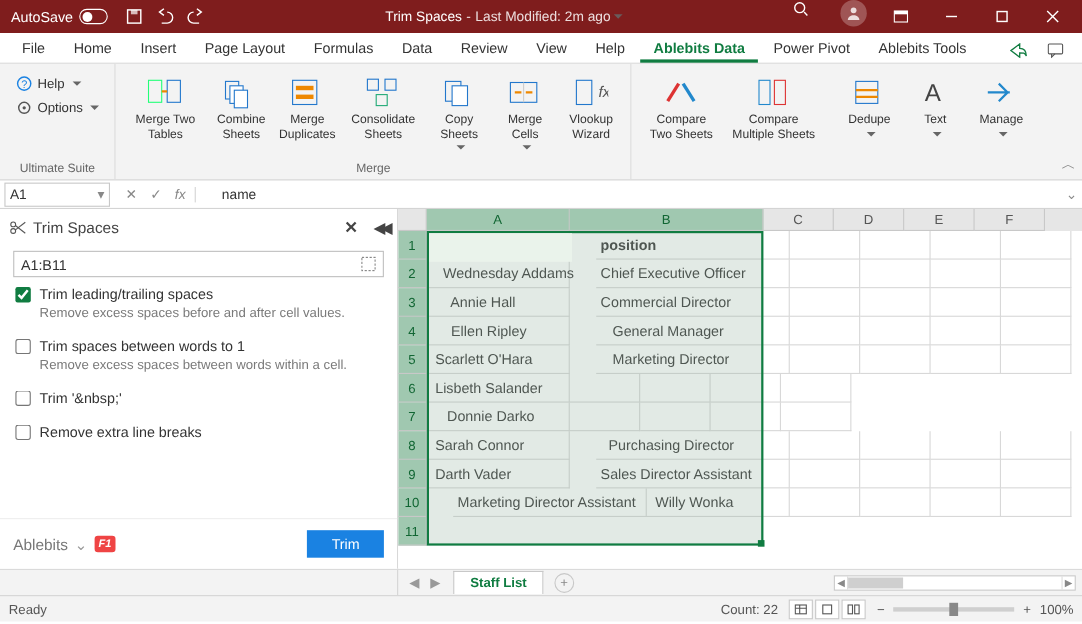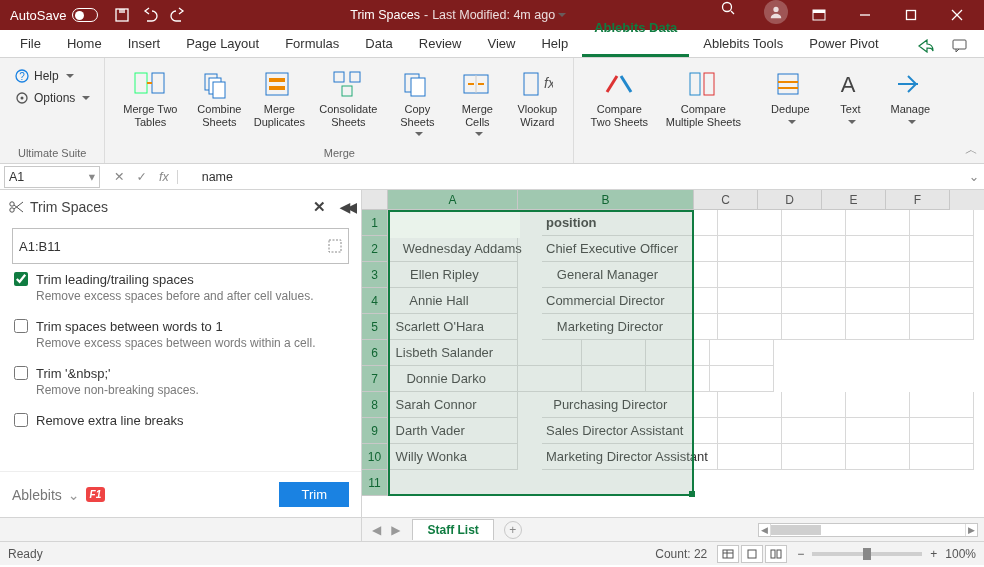--- a/index.html
+++ b/index.html
@@ -13,21 +13,21 @@
 .title-center .primary{font-weight:400;}
 .title-center .dim { opacity:.85; }
 .titlebar .win-side{display:flex;align-items:center;}
 .titlebar .winbtn { width:46px; height:30px; display:flex; align-items:center; justify-content:center; }
 .titlebar .iconsq{width:16px;height:16px;display:inline-flex;align-items:center;justify-content:center;}
 .titlebar .search-ic{width:16px;height:16px;margin-right:20px;}
 .titlebar .avatar{width:24px;height:24px;border-radius:50%;background:rgba(255,255,255,.25);display:flex;align-items:center;justify-content:center;margin:0 8px;}
 
 .ribbon-tabs { height:28px; background:#fff; display:flex; align-items:flex-end; padding:0 8px; gap:2px; border-bottom:1px solid #d4d4d4;}
 .ribbon-tabs .tab { padding:4px 12px 6px; font-size:13px; color:#333; cursor:pointer; }
-.ribbon-tabs .tab.active { color:#107c41; font-weight:600; border-bottom:3px solid #107c41; padding-bottom:19px;}
+.ribbon-tabs .tab.active { color:#107c41; font-weight:600; border-bottom:3px solid #107c41; padding-bottom:3px;}
 .ribbon-tabs .spacer{flex:1;}
 .ribbon-tabs .endbtn{padding:4px 8px;}
 
 .ribbon { background:#f3f3f3; border-bottom:1px solid #d4d4d4; height:106px; display:flex; position:relative;}
 .ribbon .group { display:flex; flex-direction:column; align-items:center; padding:2px 8px 0; border-right:1px solid #dcdcdc; }
 .ribbon .group.noguide{border-right:none;}
 .ribbon .grp-body{flex:1;display:flex;align-items:flex-start;gap:4px;padding-top:4px;}
 .ribbon .grp-label{font-size:11px; color:#666; padding:2px 0 4px;}
 .ribbon .big { width:56px; display:flex; flex-direction:column; align-items:center; gap:2px; padding:4px 2px; border:1px solid transparent;}
 .ribbon .big.wide{width:74px;}
@@ -43,24 +43,24 @@
 .fb-fx{font-style:italic;padding-right:8px;border-right:1px solid #d4d4d4;margin-right:8px;}
 .fb-input{flex:1;padding:0 6px;}
 .fb-expand{width:20px;text-align:center;color:#888;}
 
 .work{display:flex;height:327px;}
 .task-pane{width:362px;border-right:1px solid #d4d4d4;display:flex;flex-direction:column;background:#fff;position:relative;}
 .tp-header{display:flex;align-items:center;padding:6px 8px;gap:6px;font-size:14px;color:#444;}
 .tp-header .spacer{flex:1;}
 .tp-header .xbtn{font-weight:700;font-size:15px;padding:2px 4px;}
 .tp-range{margin:4px 12px 8px;}
-.tp-range .inp{border:1px solid #bfbfbf;height:36px;display:flex;align-items:center;padding:0 6px;justify-content:space-between;font-size:13px;}
+.tp-range .inp{border:1px solid #bfbfbf;height:24px;display:flex;align-items:center;padding:0 6px;justify-content:space-between;font-size:13px;}
 .tp-opts{padding:0 14px;display:flex;flex-direction:column;gap:16px;font-size:13px;}
 .tp-opt .sub{font-size:12px;color:#7a7a7a;margin-left:22px;margin-top:2px;}
-.tp-opt label{display:flex;align-items:flex-start;gap:8px;}
+.tp-opt label{display:flex;align-items:flex-end;gap:8px;}
 .tp-opt input[type=checkbox]{width:14px;height:14px;accent-color:#107c41;}
 .tp-foot{margin-top:auto;display:flex;align-items:center;justify-content:space-between;padding:10px 12px;border-top:1px solid #eee;}
 .tp-foot .brand{color:#777;font-size:14px;display:flex;align-items:center;gap:6px;}
 .tp-foot .f1{background:#ef4444;color:#fff;font-size:10px;padding:2px 4px;border-radius:3px;font-weight:600;font-style:italic;}
 .tp-foot .btn{background:#1a82e2;color:#fff;padding:5px 22px;font-size:13px;border:none;}
 
 .grid-area{flex:1;display:flex;flex-direction:column;position:relative;background:#fff;}
 .col-headers{display:flex;height:20px;font-size:12px;background:#e6e6e6;}
 .rowh{width:26px;background:#e6e6e6;border-right:1px solid #c8c8c8;border-bottom:1px solid #c8c8c8;}
 .ch{flex:0 0 auto;display:flex;align-items:center;justify-content:center;border-right:1px solid #c8c8c8;border-bottom:1px solid #c8c8c8;color:#555;}
@@ -124,21 +124,21 @@
     <span class="iconsq">
         <svg viewBox="0 0 16 16">
           <path d="M6 4a5 5 0 0 0 0 10h5" fill="none" stroke="#fff" stroke-width="1.3"></path>
           <path d="M9 1l4 3-4 3" fill="none" stroke="#fff" stroke-width="1.3"></path>
         </svg>
       </span>
   </div>
   <div class="title-center">
     <span class="primary">Trim Spaces</span>
     <span class="dim">-</span>
-    <span class="dim caret">Last Modified: 4m ago</span>
+    <span class="dim caret">Last Modified: 2m ago</span>
   </div>
   <span class="search-ic">
       <svg viewBox="0 0 16 16">
         <circle cx="7" cy="7" r="4.5" fill="none" stroke="#fff" stroke-width="1.3"></circle>
         <line x1="11" y1="11" x2="14" y2="14" stroke="#fff" stroke-width="1.3"></line>
       </svg>
     </span>
   <span class="avatar">
       <svg width="14" height="14" viewBox="0 0 16 16">
         <circle cx="8" cy="5" r="3" fill="#fff" opacity=".8"></circle>
@@ -175,22 +175,22 @@
   <div class="tab">File</div>
   <div class="tab">Home</div>
   <div class="tab">Insert</div>
   <div class="tab">Page Layout</div>
   <div class="tab">Formulas</div>
   <div class="tab">Data</div>
   <div class="tab">Review</div>
   <div class="tab">View</div>
   <div class="tab">Help</div>
   <div class="tab active">Ablebits Data</div>
+  <div class="tab">Power Pivot</div>
   <div class="tab">Ablebits Tools</div>
-  <div class="tab">Power Pivot</div>
   <div class="spacer"></div>
   <div class="endbtn">
       <svg width="16" height="14" viewBox="0 0 16 14">
         <path d="M1 7l8-6v4c5 0 6 3 6 7-1-3-3-3-6-3v4z" fill="none" stroke="#107c41" stroke-width="1.2"></path>
       </svg>
     </div>
   <div class="endbtn">
       <svg width="16" height="14" viewBox="0 0 16 14">
         <rect x="1" y="1" width="13" height="9" rx="1" fill="none" stroke="#555"></rect>
         <path d="M4 10l0 3 3-3" fill="none" stroke="#555"></path>
@@ -416,21 +416,20 @@
             <input type="checkbox" style="">
             <span>Trim spaces between words to 1</span>
           </label>
         <div class="sub">Remove excess spaces between words within a cell.</div>
       </div>
       <div class="tp-opt">
         <label>
             <input type="checkbox" style="">
             <span>Trim '&amp;nbsp;'</span>
           </label>
-        <div class="sub">Remove non-breaking spaces.</div>
       </div>
       <div class="tp-opt">
         <label>
             <input type="checkbox" style="">
             <span>Remove extra line breaks</span>
           </label>
       </div>
     </div>
     <div class="tp-foot">
       <div class="brand">
@@ -481,36 +480,36 @@
           </div>
         <div class="row">
             <div class="cell cA">   Wednesday Addams</div>
             <div class="cell cB">Chief Executive Officer</div>
             <div class="cell cD"></div>
             <div class="cell cD"></div>
             <div class="cell cD"></div>
             <div class="cell cD"></div>
           </div>
         <div class="row">
+            <div class="cell cA">     Annie Hall</div>
+            <div class="cell cB">Commercial Director</div>
+            <div class="cell cD"></div>
+            <div class="cell cD"></div>
+            <div class="cell cD"></div>
+            <div class="cell cD"></div>
+          </div>
+        <div class="row">
             <div class="cell cA">     Ellen Ripley</div>
             <div class="cell cB">   General Manager</div>
             <div class="cell cD"></div>
             <div class="cell cD"></div>
             <div class="cell cD"></div>
             <div class="cell cD"></div>
           </div>
         <div class="row">
-            <div class="cell cA">     Annie Hall</div>
-            <div class="cell cB">Commercial Director</div>
-            <div class="cell cD"></div>
-            <div class="cell cD"></div>
-            <div class="cell cD"></div>
-            <div class="cell cD"></div>
-          </div>
-        <div class="row">
             <div class="cell cA"> Scarlett O'Hara</div>
             <div class="cell cB">   Marketing Director</div>
             <div class="cell cD"></div>
             <div class="cell cD"></div>
             <div class="cell cD"></div>
             <div class="cell cD"></div>
           </div>
         <div class="row">
             <div class="cell cA"> Lisbeth Salander</div>
             <div class="cell cD"></div>
@@ -535,22 +534,22 @@
           </div>
         <div class="row">
             <div class="cell cA"> Darth Vader</div>
             <div class="cell cB">Sales Director Assistant</div>
             <div class="cell cD"></div>
             <div class="cell cD"></div>
             <div class="cell cD"></div>
             <div class="cell cD"></div>
           </div>
         <div class="row">
+            <div class="cell cB">Marketing Director Assistant</div>
             <div class="cell cA"> Willy Wonka</div>
-            <div class="cell cB">Marketing Director Assistant</div>
             <div class="cell cD"></div>
             <div class="cell cD"></div>
             <div class="cell cD"></div>
             <div class="cell cD"></div>
           </div>
       </div>
     </div>
   </div>
 </div>
 

